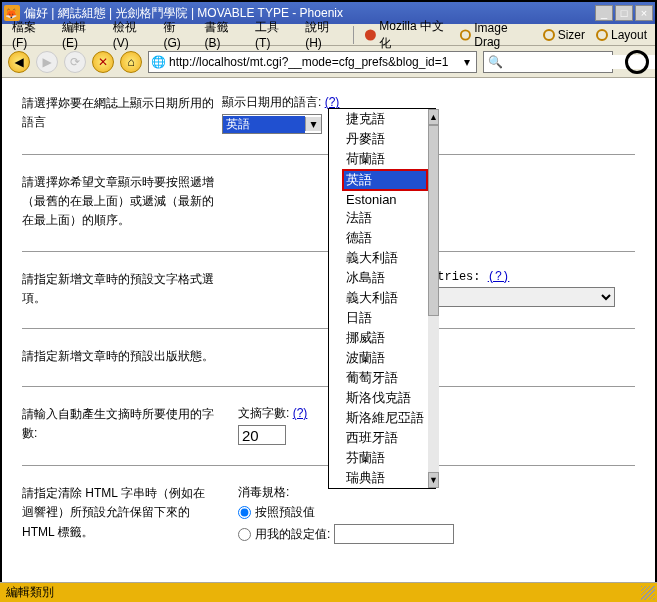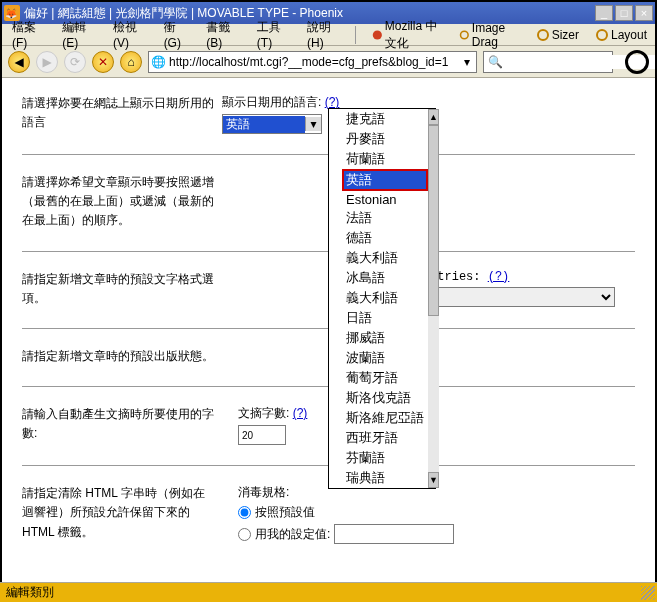--- a/index.html
+++ b/index.html
@@ -2,21 +2,21 @@
 <html><head>
 <meta charset="utf-8">
 <style>
 * { box-sizing: border-box; margin: 0; padding: 0; }
 body { font-family: "Microsoft JhengHei", Arial, sans-serif; font-size: 12px; background: #fff; width: 657px; height: 602px; overflow: hidden; border: 2px solid #000; }
 .titlebar { background: linear-gradient(to bottom, #4a6fc7, #3a5ab5); color: #fff; height: 22px; display: flex; align-items: center; padding: 0 2px; }
 .titlebar .app-icon { width: 16px; height: 16px; background: #f0a020; border-radius: 2px; margin-right: 4px; display:flex; align-items:center; justify-content:center; font-size:10px; color:#000;}
 .titlebar .title-text { flex: 1; font-size: 12px; }
 .window-controls { display: flex; gap: 2px; }
 .win-btn { width: 18px; height: 16px; background: #d0d0d0; border: 1px solid #888; display: flex; align-items: center; justify-content: center; font-size: 11px; cursor: pointer; }
-.menubar { background: #ece9d8; height: 22px; display: flex; align-items: center; padding: 0 4px; gap: 8px; border-bottom: 1px solid #aca899; }
+.menubar { background: #ece9d8; height: 22px; display: flex; align-items: center; padding: 0 4px; gap: 2px; border-bottom: 1px solid #aca899; }
 .menubar .menu-item { padding: 2px 6px; cursor: pointer; }
 .menubar .sep { width: 2px; height: 18px; border-left: 1px solid #999; margin: 0 3px; }
 .ext-item { display: flex; align-items: center; gap: 2px; padding: 2px 4px; cursor:pointer; }
 .ext-ico { width:14px; height:14px; }
 .toolbar { background: #ece9d8; height: 32px; display: flex; align-items: center; padding: 0 6px; gap: 6px; border-bottom: 1px solid #aca899; }
 .nav-btn { width: 22px; height: 22px; border-radius: 50%; display: flex; align-items: center; justify-content: center; font-size: 12px; cursor:pointer; }
 .nav-back { background: radial-gradient(circle,#ffeb7a,#f0b020); border:1px solid #b08000; }
 .nav-dim { background: #eee; border:1px solid #ccc; color:#bbb; }
 .nav-stop { background: radial-gradient(circle,#ffeb7a,#f0b020); border:1px solid #b08000; color:#b00000; }
 .nav-home { background: radial-gradient(circle,#ffeb7a,#f0b020); border:1px solid #b08000; }
@@ -28,21 +28,21 @@
 .throbber { width: 24px; height: 24px; border: 3px solid #000; border-radius: 50%; margin-left:6px; }
 .content { height: 502px; overflow: hidden; padding: 6px 20px 0 20px; background: #fff; position:relative; }
 .row { display: flex; padding: 10px 0; }
 .row.divline { border-top: 1px solid #999; margin-top:10px; padding-top:18px;gap:16px; }
 .left-col { width: 200px; font-size: 12px; line-height: 1.6; padding-right:6px; }
 .right-col { flex: 1; font-size: 12px; }
 .field-label { margin-bottom: 3px; }
 .field-label .help { color: #00c; text-decoration: underline; cursor: pointer; }
 select.combo { width: 100px; border:1px solid #7a7a7a; font-size:12px; height:20px; }
 select.combo.wide { width: 220px; }
-input.txt { border:1px solid #7a7a7a; font-size:10px; height:20px; padding:0 3px; }
+input.txt { border:1px solid #7a7a7a; font-size:15px; height:20px; padding:0 3px; }
 .dropdown-open { position:absolute; left:326px; top:30px; width:108px; background:#fff; border:1px solid #000; z-index:10; }
 .dropdown-open .dd-inner { display:flex; }
 .dd-list { flex:1; }
 .dd-item { padding:1px 4px; font-size:13px; cursor:pointer; white-space:nowrap;margin-left:13px; }
 .dd-item.hl { background:#2050d0; color:#fff; border:2px solid #d00000; padding:0 2px; }
 .dd-scroll { width:16px; background:#ddd; display:flex; flex-direction:column; }
 .dd-scroll .arr { height:16px; background:#ccc; border:1px solid #999; display:flex;align-items:center;justify-content:center;font-size:9px;cursor:pointer; }
 .dd-scroll .track { flex:1; background:#e8e8e8; position:relative; }
 .dd-scroll .thumb { position:absolute; top:0; left:0; right:0; height:55%; background:#ccc; border:1px solid #999; }
 .selected-box { border:1px solid #7a7a7a; width:100px; height:20px; display:flex; align-items:center; background:#fff; }

